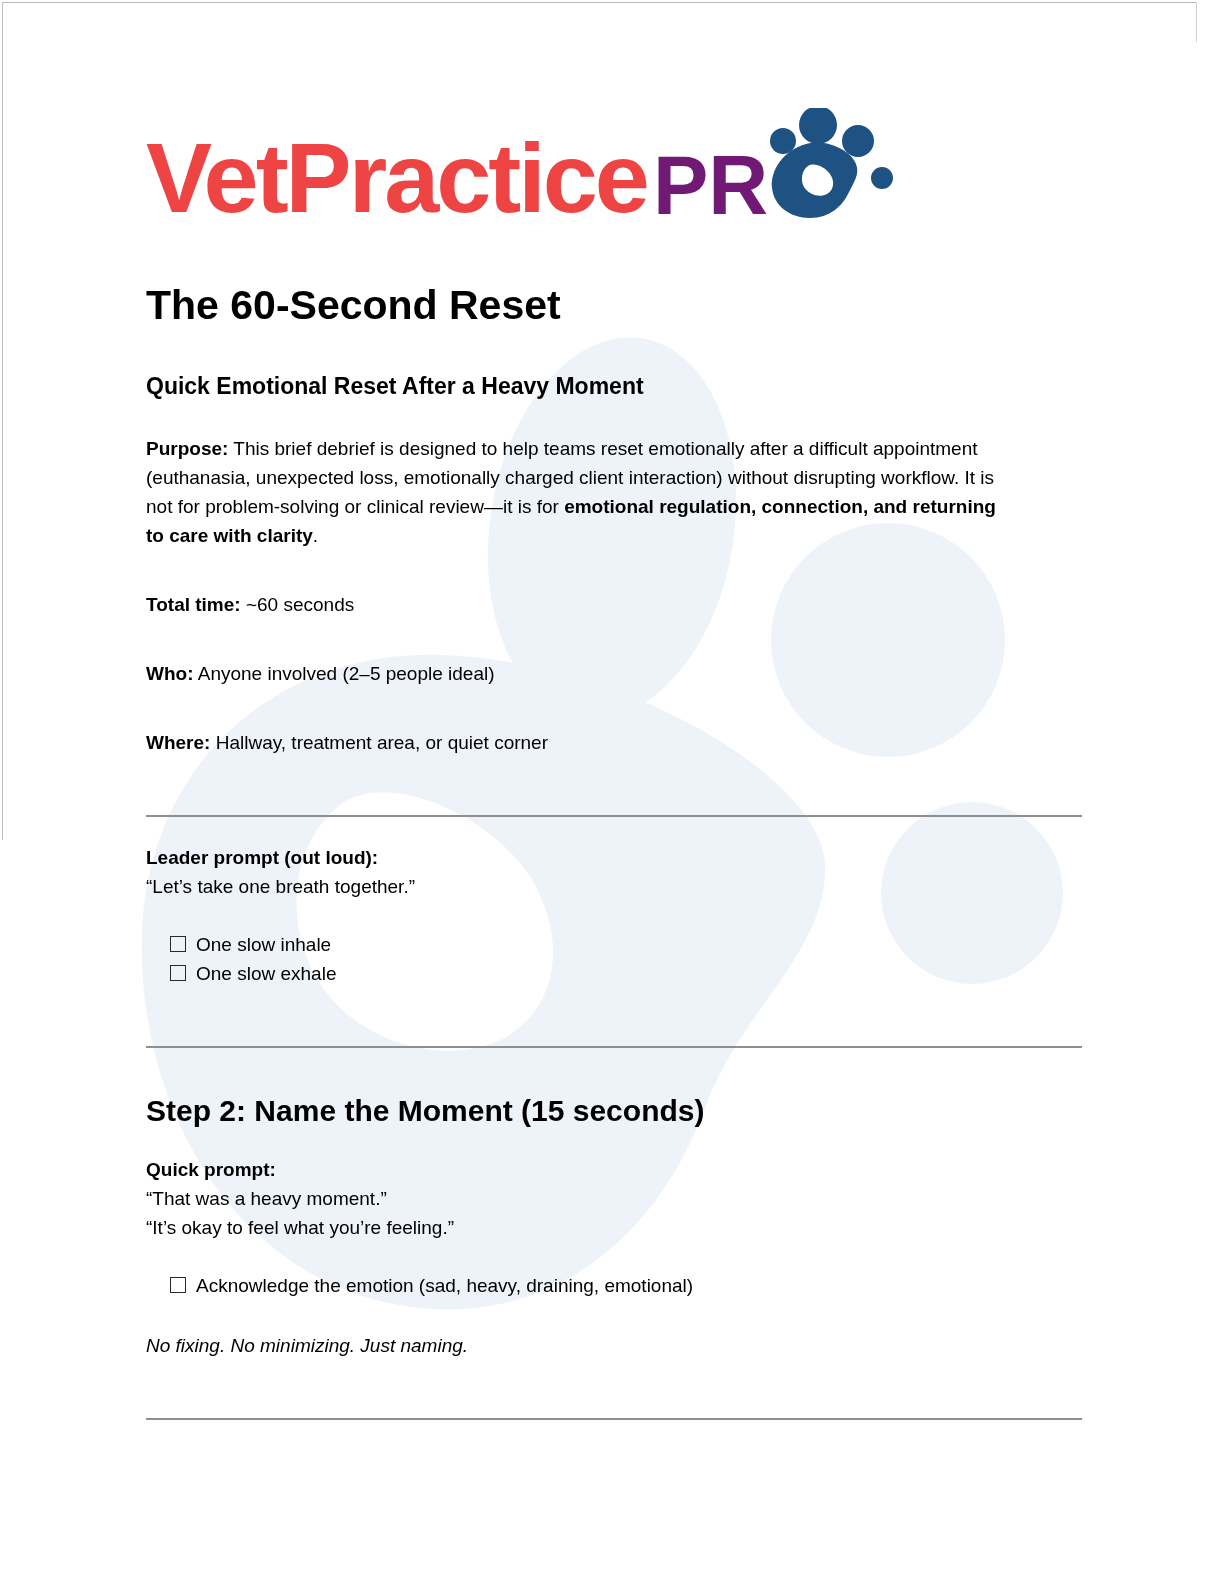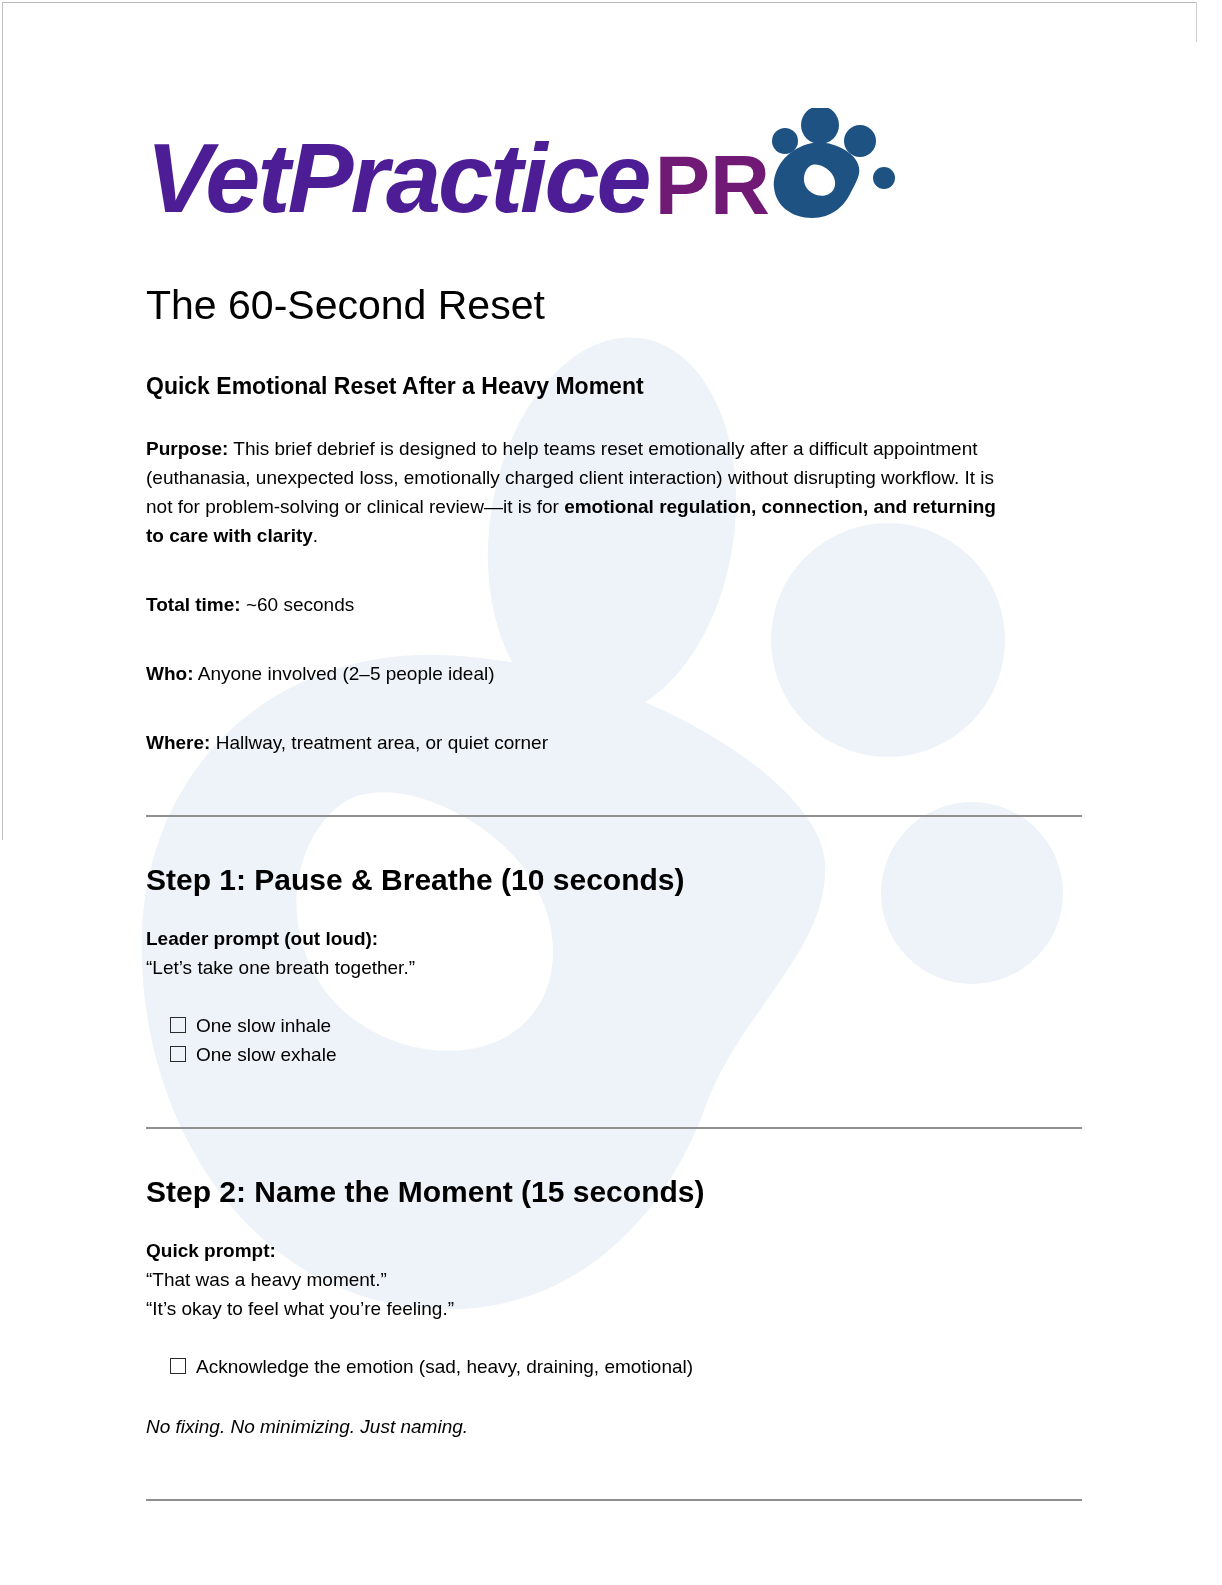--- a/index.html
+++ b/index.html
@@ -16,29 +16,29 @@
   .edge-left{position:absolute;top:2px;left:2px;width:0;height:838px;border-left:1px solid #bfbfbf;}
   .edge-right{position:absolute;top:2px;left:1196px;width:0;height:40px;border-left:1px solid #cfcfcf;}
 
   .watermark{position:absolute;top:0;left:0;z-index:0;pointer-events:none;}
   .content{position:relative;z-index:1;padding:108px 0 0 146px;width:940px;}
 
   
   .logo{display:flex;align-items:flex-end;height:110px;user-select:none;}
   .logo .brand{
     font-size:99px;font-weight:bold;letter-spacing:-3px;
-    color:#4c1d95;line-height:0.82;font-style:italic;
+    color:#ef4444;line-height:0.82;
   }
   .logo .suffix{
     font-size:83px;font-weight:bold;letter-spacing:0px;
     color:#701a75;line-height:0.77;margin-left:6px;
   }
   .logo .paw{margin-left:-2px;margin-bottom:-2px;}
 
-  h1.title{font-size:41px;font-weight:normal;margin:64px 0 16px 0;line-height:1.15;}
+  h1.title{font-size:41px;font-weight:bold;margin:64px 0 16px 0;line-height:1.15;}
   h2.subtitle{font-size:23px;font-weight:bold;margin:44px 0 0 0;line-height:1.2;}
 
   .para{font-size:19px;line-height:29px;margin:33px 0 0 0;max-width:872px;}
   .meta{margin-top:29px;}
   .meta-line{display:block;margin-top:40px;}
 
   hr.rule{
     border:none;border-top:2px solid #8f8f8f;
     margin:0;margin-top:58px;width:936px;
   }
@@ -122,21 +122,20 @@
 
     <p class="para meta">
       <span class="meta-line"><b>Total time:</b> <span>~60 seconds</span></span>
       <span class="meta-line"><b>Who:</b> <span>Anyone involved (2–5 people ideal)</span></span>
       <span class="meta-line"><b>Where:</b> <span>Hallway, treatment area, or quiet corner</span></span>
     </p>
 
     <hr class="rule gap-hr1">
 
     <section>
-      <h3 class="step-heading">Step 1: Pause &amp; Breathe (10 seconds)</h3>
       <p class="prompt">
         <span class="lbl">Leader prompt (out loud):</span>
         <span class="line">“Let’s take one breath together.”</span>
       </p>
       <div class="checklist">
         <span class="check-row"><span class="checkbox"></span><span>One slow inhale</span></span>
         <span class="check-row"><span class="checkbox"></span><span>One slow exhale</span></span>
       </div>
     </section>
 

